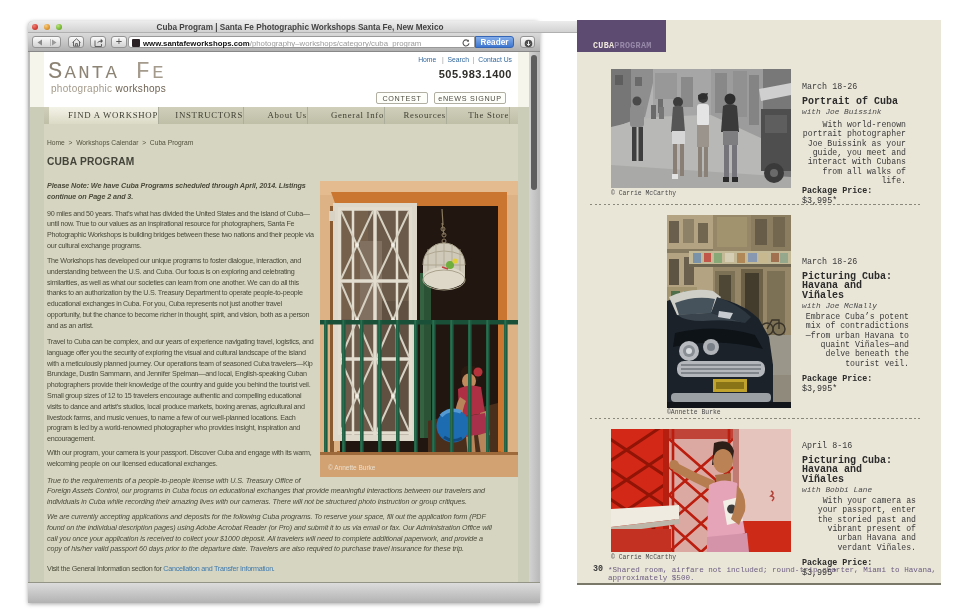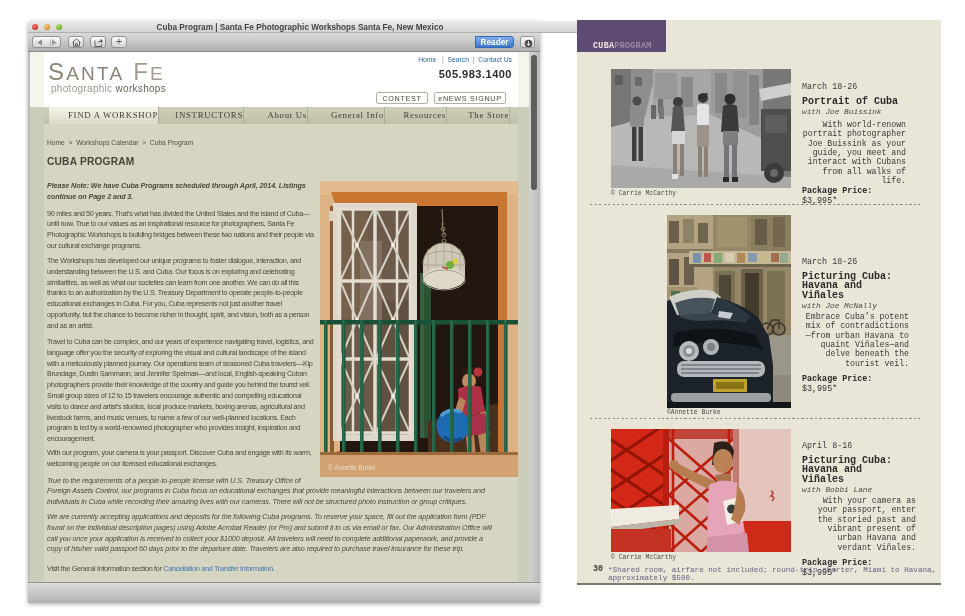--- a/index.html
+++ b/index.html
@@ -29,21 +29,21 @@
 
 
 #page { position:absolute; left:2px; top:31px; width:499px; height:530px; background:#cccdb9; overflow:hidden; }
 #scrollbar { position:absolute; left:501px; top:31px; width:9px; height:530px; background:linear-gradient(90deg,#d3d3d3,#bdbdbd); }
 #thumb { position:absolute; left:1.5px; top:3px; width:6px; height:135px; background:#5e5e5e; border-radius:3px; }
 #botbar { position:absolute; left:0px; top:561px; width:512px; height:21px;
   background:linear-gradient(#dcdcdc,#b2b2b2); border-top:1px solid #949486; }
 
 #container { position:absolute; left:14px; top:0px; width:474px; height:530px; background:#d5d5c2; }
 #header { position:absolute; left:0; top:0; width:474px; height:55px; background:#fff; }
-#logo1 { position:absolute; left:4px; top:6px; font-family:Liberation Sans, sans-serif; font-size:24px; color:#8d8475; letter-spacing:2.2px; }
+#logo1 { position:absolute; left:4px; top:6px; font-family:Liberation Mono, monospace; font-size:24px; color:#8d8475; letter-spacing:2.2px; }
 #logo2 { position:absolute; left:7px; top:31px; font-size:10px; color:#a39a8a; letter-spacing:0.3px; }
 #hlinks { position:absolute; right:6px; top:4px; font-size:6.8px; color:#33699f; }
 #phone { position:absolute; right:6px; top:16px; font-size:11px; color:#2e2d28; font-weight:bold; letter-spacing:0.5px; }
 .hbtn { position:absolute; top:40px; height:12px; border:1px solid #b0afa2; background:#fdfdfa; border-radius:2px;
   font-size:7.2px; color:#4e4d40; letter-spacing:0.7px; text-align:center; line-height:11px; white-space:nowrap; }
 #nav { position:absolute; left:0; top:55px; width:474px; height:17px; background:linear-gradient(#d0cfba,#bfbfa8); font-family:"Liberation Serif",serif; font-size:8.8px; color:#3f3e33; }
 .tab { position:absolute; top:0; height:17px; line-height:17px; text-align:right; letter-spacing:0.7px; border-right:1px solid #aeae9c; }
 #tabactive { position:absolute; left:5px; top:0; width:110px; height:17px; background:linear-gradient(#f4f3e8,#dbdac6); }
 #crumb { position:absolute; left:3px; top:87px; font-size:6.7px; color:#50503c; }
 #h1 { position:absolute; left:3px; top:103.5px; font-size:10.2px; font-weight:bold; color:#45443a; letter-spacing:0.2px; }
@@ -98,20 +98,28 @@
 
       <div class="tbtn" style="left:62px; width:16px;"></div>
       <svg style="position:absolute;left:66px;top:5px;" width="9" height="9" viewBox="0 0 9 9">
           <path d="M1 2.5 L1 8.5 L7.5 8.5 L7.5 6" stroke="#555" stroke-width="0.9" fill="none"></path>
           <path d="M3 5.5 C4 3 5.5 2.5 6.8 2.4 L6.8 0.8 L9 3.1 L6.8 5.2 L6.8 3.8 C5.2 3.8 4 4.3 3 5.5 Z" fill="#555"></path>
         </svg>
 
       <div class="tbtn" style="left:83px; width:16px;"></div>
       <div style="position:absolute;left:83px;top:3px;width:16px;font-size:11px;color:#555;text-align:center;line-height:11px;">+</div>
 
+      <div id="urlbar">
+        <div style="position:absolute;left:3px;top:2px;width:8px;height:8px;background:#2a2224;border-radius:1px;"></div>
+        <div style="position:absolute;left:14px;top:1.5px;"><b>www.santafeworkshops.com</b><span style="color:#9a9a9a;">/photography–workshops/category/cuba_program</span></div>
+        <svg style="position:absolute;right:4px;top:2px;" width="8" height="8" viewBox="0 0 8 8">
+            <path d="M6.5 2.2 A3 3 0 1 0 7 4.4" stroke="#555" stroke-width="1.1" fill="none"></path>
+            <path d="M6.8 0.5 L6.8 2.8 L4.6 2.6 Z" fill="#555"></path>
+          </svg>
+      </div>
       <div id="readerbtn">Reader</div>
       <div id="dlbtn">
         <svg style="position:absolute;left:2.5px;top:1.5px;" width="9" height="9" viewBox="0 0 9 9">
             <circle cx="4.5" cy="4.5" r="3.8" fill="#4a4a4a"></circle>
             <path d="M4.5 2.2 L4.5 6.2 M2.8 4.7 L4.5 6.6 L6.2 4.7" stroke="#eee" stroke-width="1" fill="none"></path>
           </svg>
       </div>
     </div>
 
     <div id="page">

